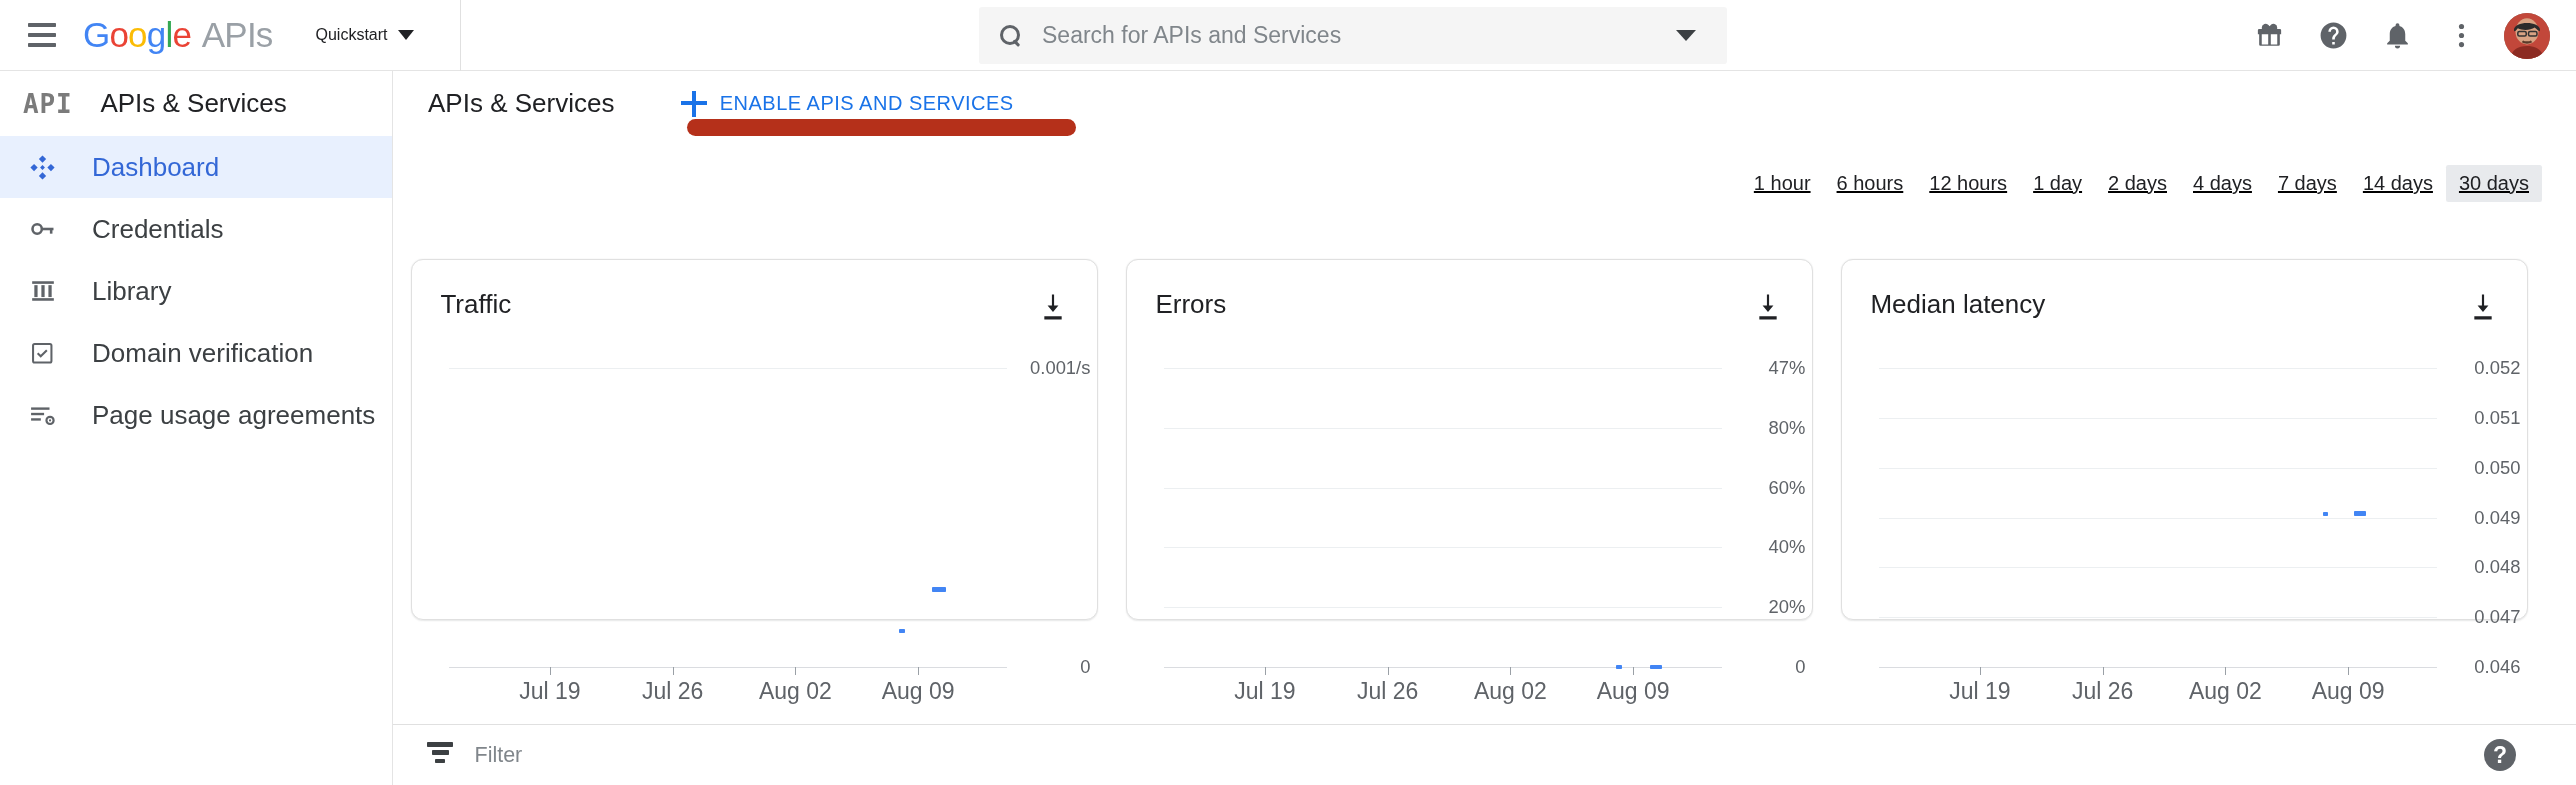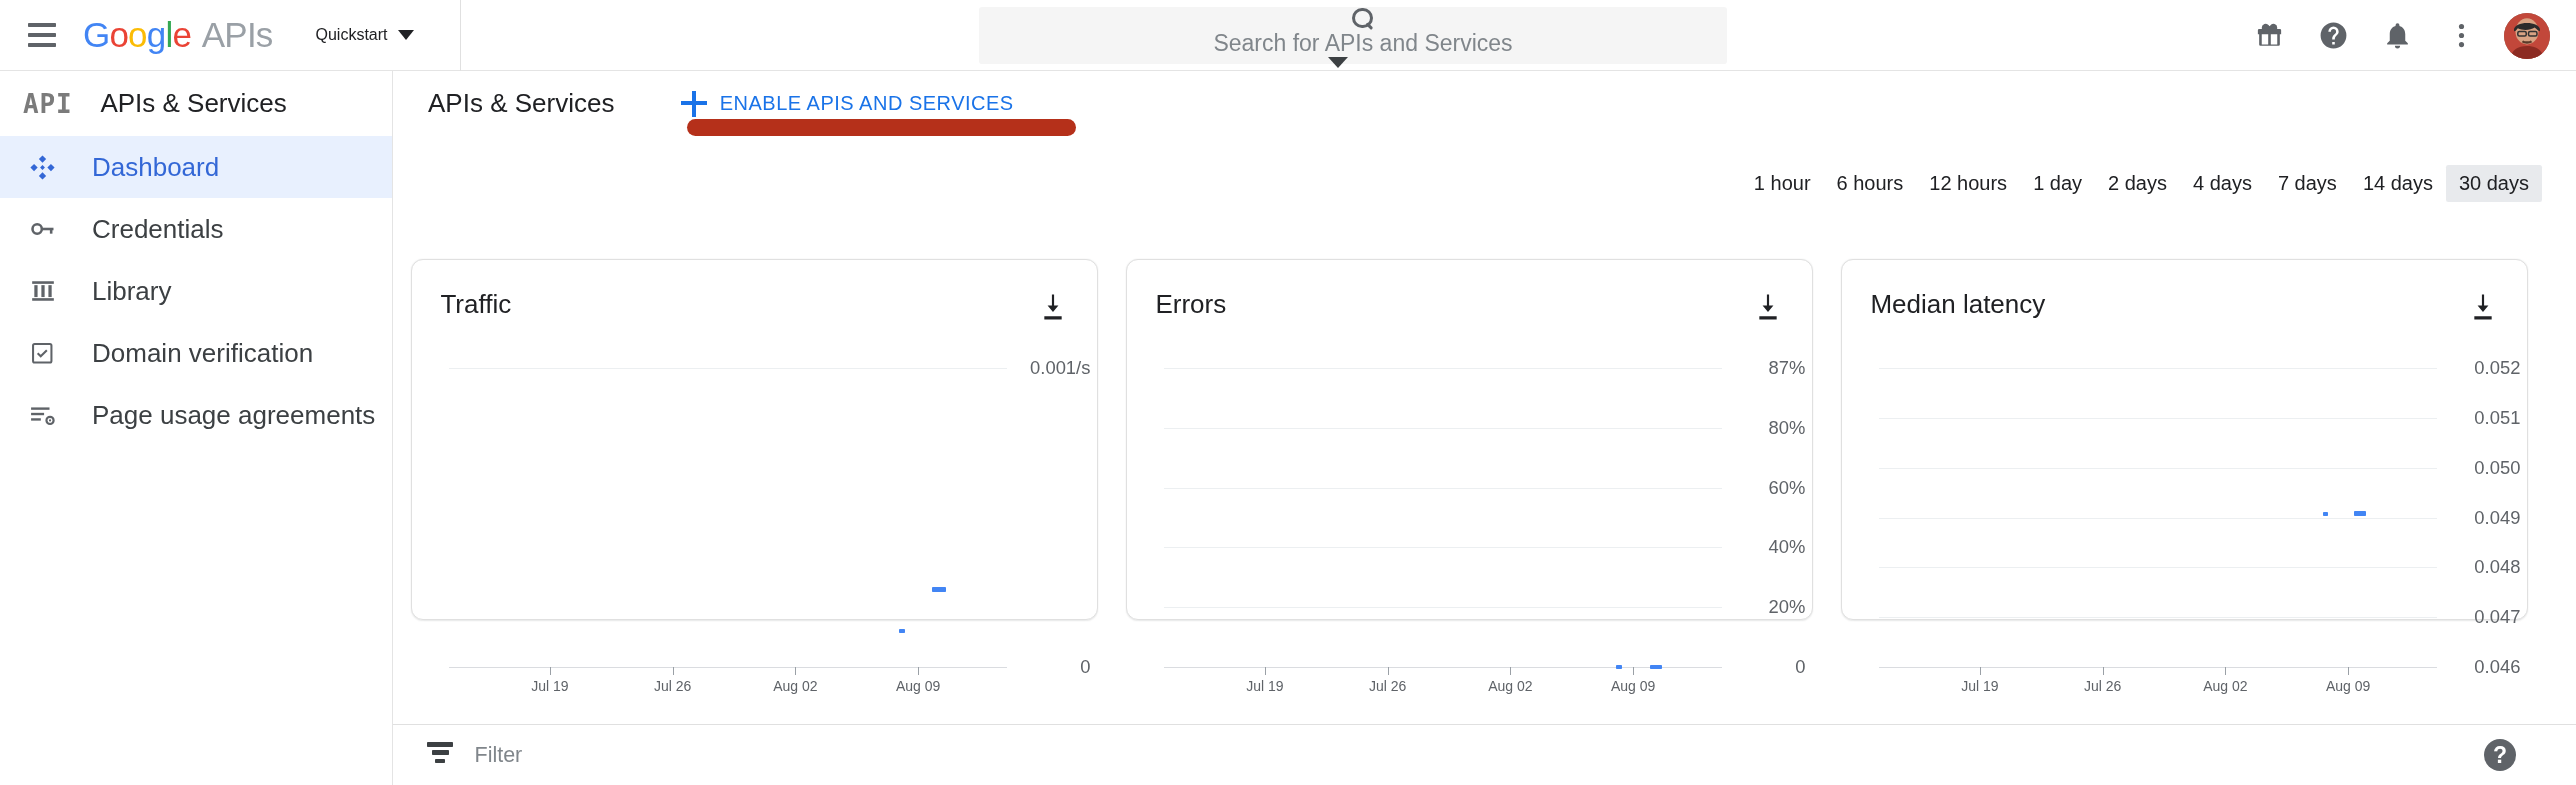--- a/index.html
+++ b/index.html
@@ -33,21 +33,21 @@
     margin-left: 43px; display:flex; align-items:center; gap:10.7px;
     font-size: 16px; color:#202124; cursor:pointer;
   }
   .caret-dn { width:0;height:0;border-left:8.4px solid transparent;border-right:8.4px solid transparent;
     border-top:10px solid #202124;}
 
   .vdiv { width:0.8px; height:71px; background:#e0e0e0; margin-left:46px; }
 
   .searchwrap {
     position:absolute; left:979px; top:7px; width:748px; height:57px;
-    background:#f5f5f5; border-radius:3.1px; display:flex; align-items:center; cursor:text;flex-direction:column;
+    background:#f5f5f5; border-radius:3.1px; display:flex; align-items:center; cursor:text;
   }
   .search-icon { margin-left:20px; width:23px; height:23px; position:relative; flex:none;}
   .search-icon::before{content:"";position:absolute;width:14.6px;height:14.6px;border:3.1px solid #5f6368;border-radius:50%;top:0.8px;left:0.8px;}
   .search-icon::after{content:"";position:absolute;width:3.1px;height:8.4px;background:#5f6368;transform:rotate(-45deg);top:15.3px;left:16px;border-radius:1.5px;}
   .search-ph { margin-left:20px; font-size:23px; color:#80868b; flex:1; }
   .search-caret{ width:0;height:0;border-left:10px solid transparent;border-right:10px solid transparent;
     border-top:11.5px solid #3c4043; margin-right:31px;}
 
   .toprightwrap { position:absolute; right:18.4px; top:0; height:71px; display:flex; align-items:center; gap:0px;}
   .ticon { width:64px; height:64px; display:flex; align-items:center; justify-content:center; cursor:pointer;}
@@ -80,35 +80,35 @@
     background:#fff; border-right:0.8px solid #e4e4e4; }
   .navitem{ height:62px; display:flex; align-items:center; cursor:pointer; }
   .navitem.active{ background:#e8f0fe; }
   .navicon{ width:29px; height:29px; margin-left:28px; flex:none; display:flex;align-items:center;justify-content:center;}
   .navlabel{ margin-left:35px; font-size:26px; color:#3c4043; }
   .navitem.active .navlabel{ color:#3367d6; }
 
   
   .main{ position:absolute; top:136px; left:393px; width:2183px; height:649px; background:#fff;}
 
-  .ranges{ position:absolute; right:34px; top:29px; display:flex; align-items:center;}
+  .ranges{ position:absolute; right:34px; top:29px; display:flex; align-items:center;text-decoration:underline;}
   .range{ font-size:20px; color:#202124; padding:7px 13px; cursor:pointer; border-radius:2.3px;}
   .range.sel{ background:#e8eaed; }
 
   .cards{ position:absolute; top:123px; left:18.4px; display:flex; gap:28px;}
   .card{ width:687px; height:361px; background:#fff; border:0.8px solid #e0e0e0; border-radius:12px;
     box-shadow:0 0.8px 1.5px rgba(60,64,67,.12); position:relative;}
   .cardtitle{ position:absolute; left:28px; top:29px; font-size:26px; color:#202124;}
   .dlicon{ position:absolute; right:31px; top:32px; width:26px;height:29px;cursor:pointer;}
 
   .plot{ position:absolute; left:37px; top:108px; width:calc(100% - 37px - 90px); height:299px;}
   .gl{ position:absolute; left:0; width:100%; height:0.8px; background:#eceff1;}
   .gl.base{ background:#dadce0;}
   .ytick{ position:absolute; right:-83px; font-size:18.4px; color:#5f6368; transform:translateY(-50%); white-space:nowrap;}
-  .xtick{ position:absolute; top:310px; font-size:14px; color:#5f6368; transform:translateX(-50%); white-space:nowrap;}
+  .xtick{ position:absolute; top:310px; font-size:23px; color:#5f6368; transform:translateX(-50%); white-space:nowrap;}
   .xmark{ position:absolute; width:0.8px; height:7.7px; background:#9aa0a6; top:299px;}
   .pt{ position:absolute; background:#4285f4; border-radius:0.8px;}
 
   
   .filterbar{ position:absolute; left:393px; top:724px; width:2183px; height:61px;
     border-top:0.8px solid #e0e0e0; background:#fff; display:flex; align-items:center;}
   .funnel{ margin-left:34px; width:26px; height:26px; display:flex;flex-direction:column;align-items:center;gap:3.8px; cursor:pointer;}
   .funnel i{ display:block; background:#3c4043; height:4.6px; border-radius:0.8px;}
   .funnel i:nth-child(1){width:26px} .funnel i:nth-child(2){width:17px} .funnel i:nth-child(3){width:9.2px}
   .filterlabel{ margin-left:21.5px; font-size:21.5px; color:#80868b; }
@@ -308,21 +308,21 @@
             <rect x="4" y="22" width="16" height="3"></rect>
         </svg>
       </span>
       <div class="plot">
         <div class="gl" style="top:0px"></div>
         <div class="gl" style="top:60px"></div>
         <div class="gl" style="top:120px"></div>
         <div class="gl" style="top:179px"></div>
         <div class="gl" style="top:239px"></div>
         <div class="gl base" style="top:299px"></div>
-        <span class="ytick" style="top:0px">87%</span>
+        <span class="ytick" style="top:0px">47%</span>
         <span class="ytick" style="top:60px">80%</span>
         <span class="ytick" style="top:120px">60%</span>
         <span class="ytick" style="top:179px">40%</span>
         <span class="ytick" style="top:239px">20%</span>
         <span class="ytick" style="top:299px">0</span>
         <span class="xmark" style="left:18%"></span>
         <span class="xmark" style="left:40%"></span>
         <span class="xmark" style="left:62%"></span>
         <span class="xmark" style="left:84%"></span>
         <span class="xtick" style="left:18%">Jul 19</span>

